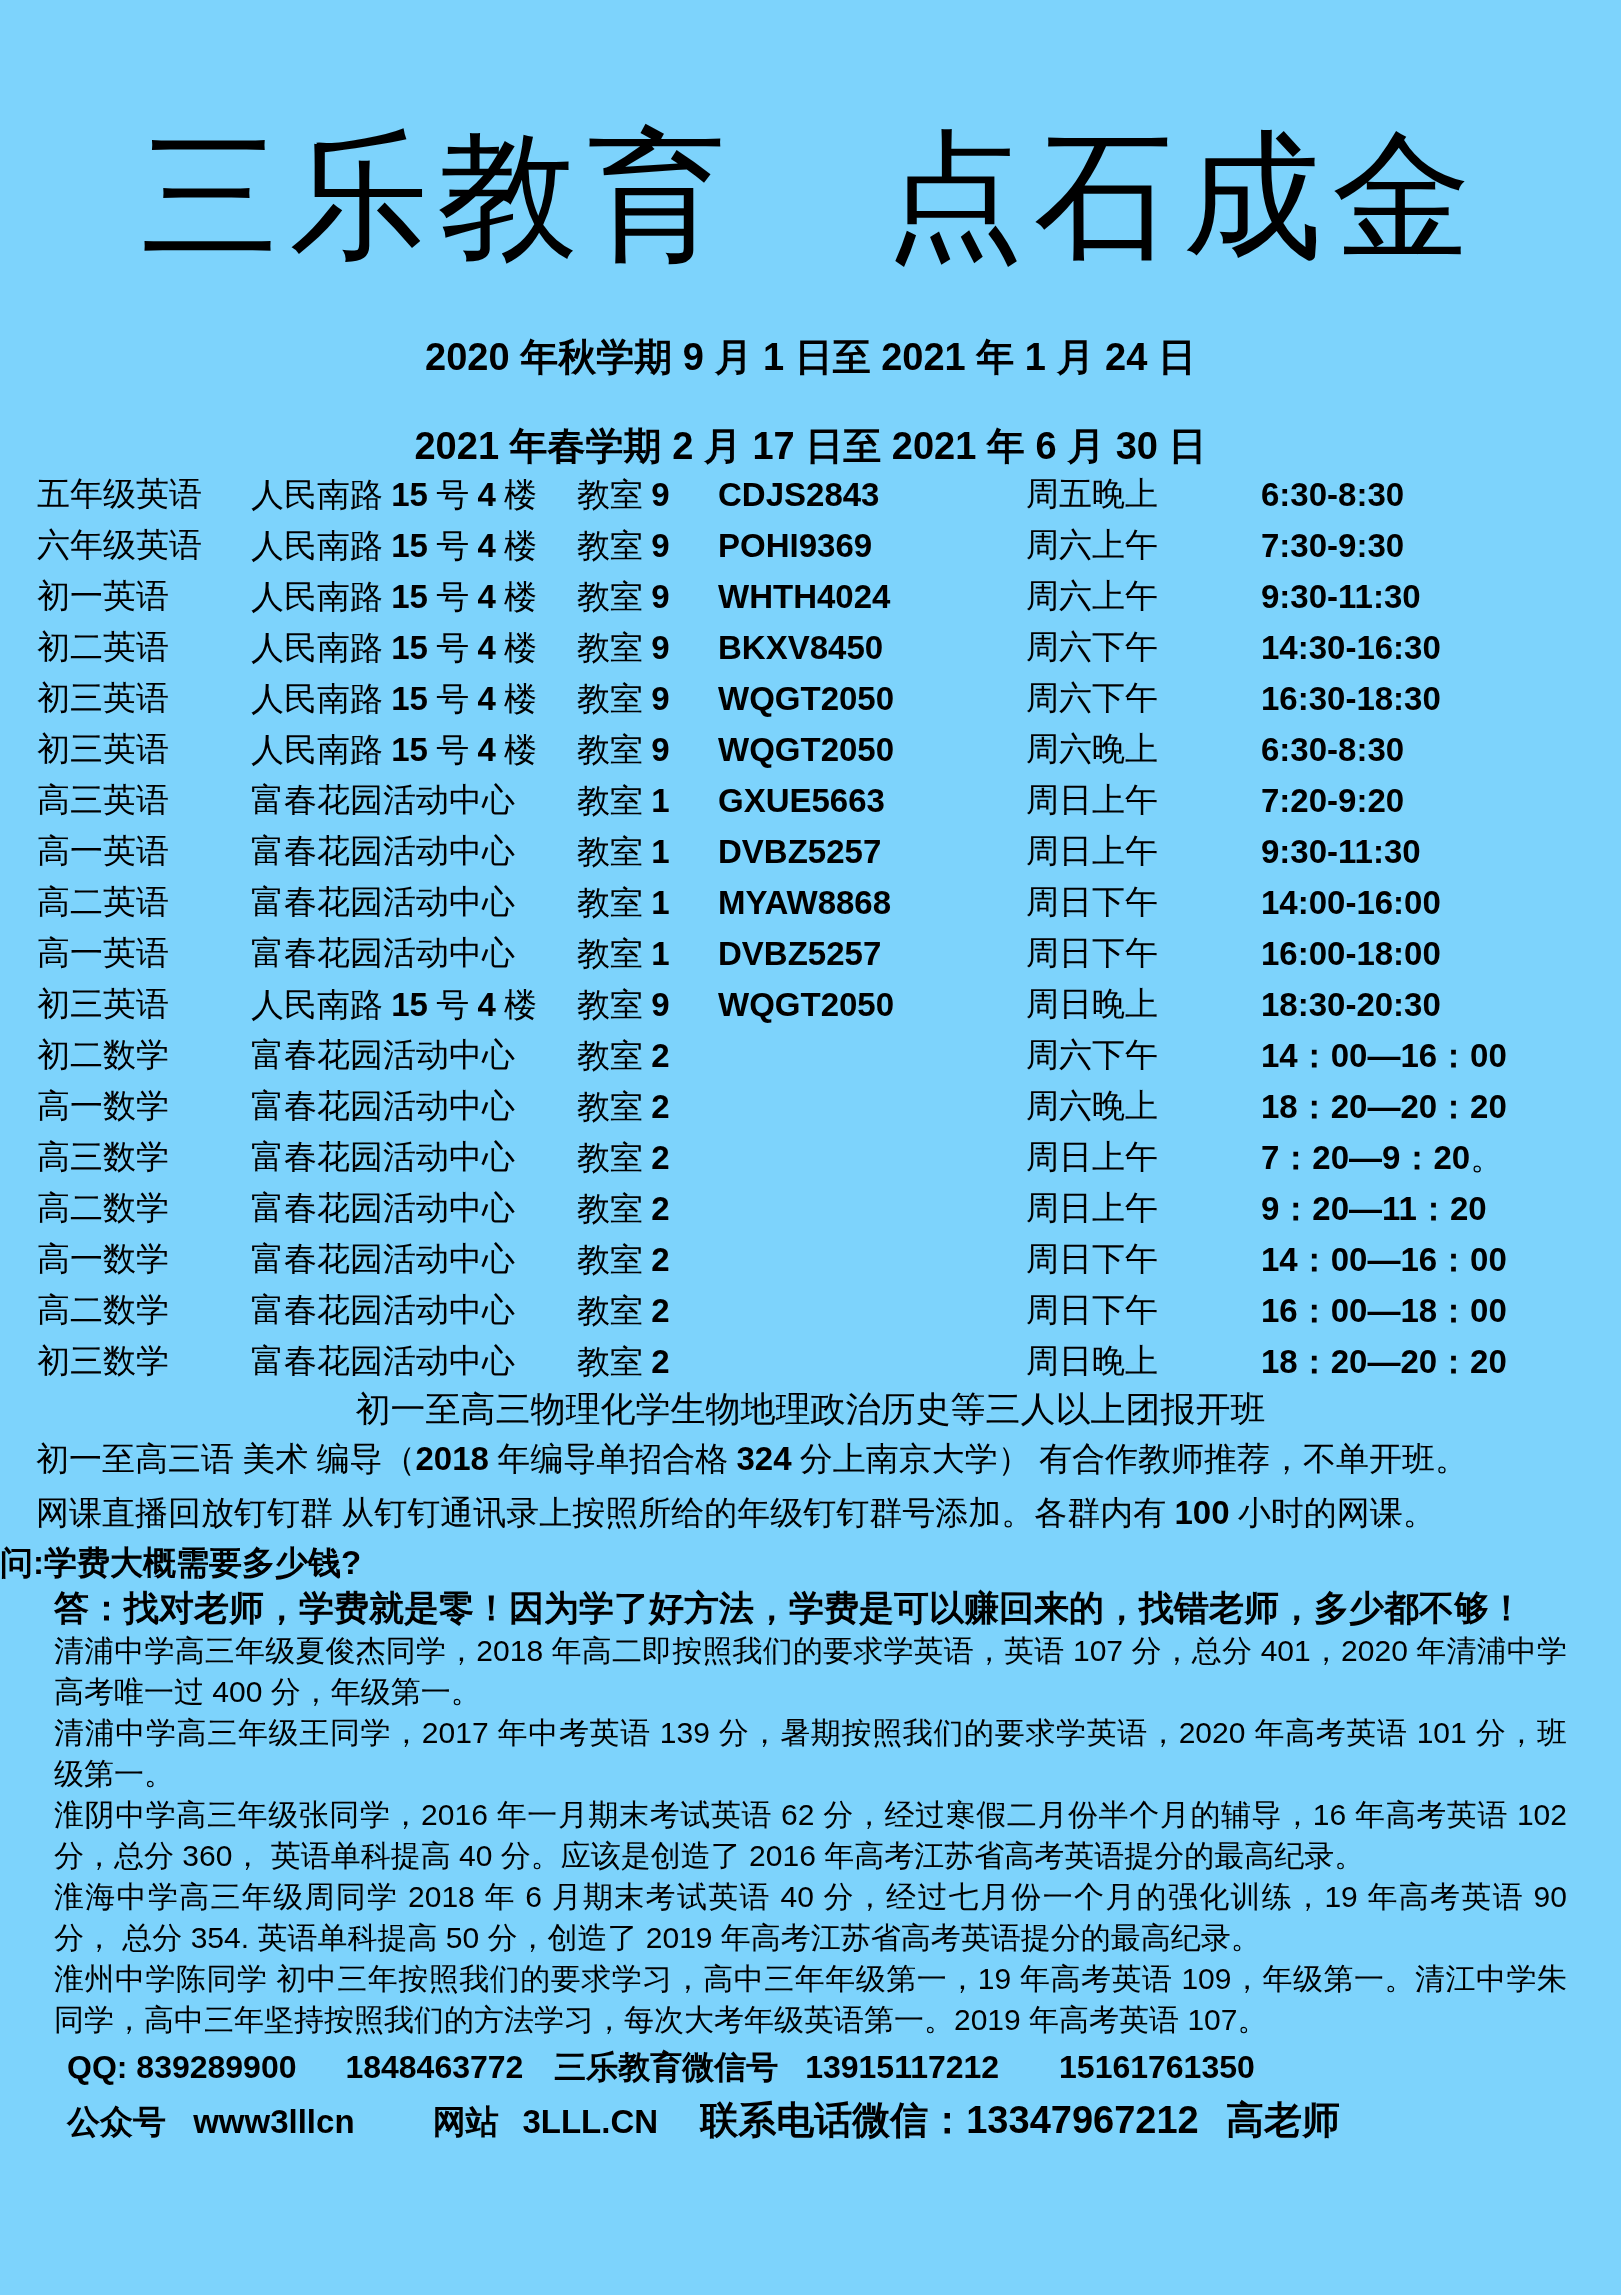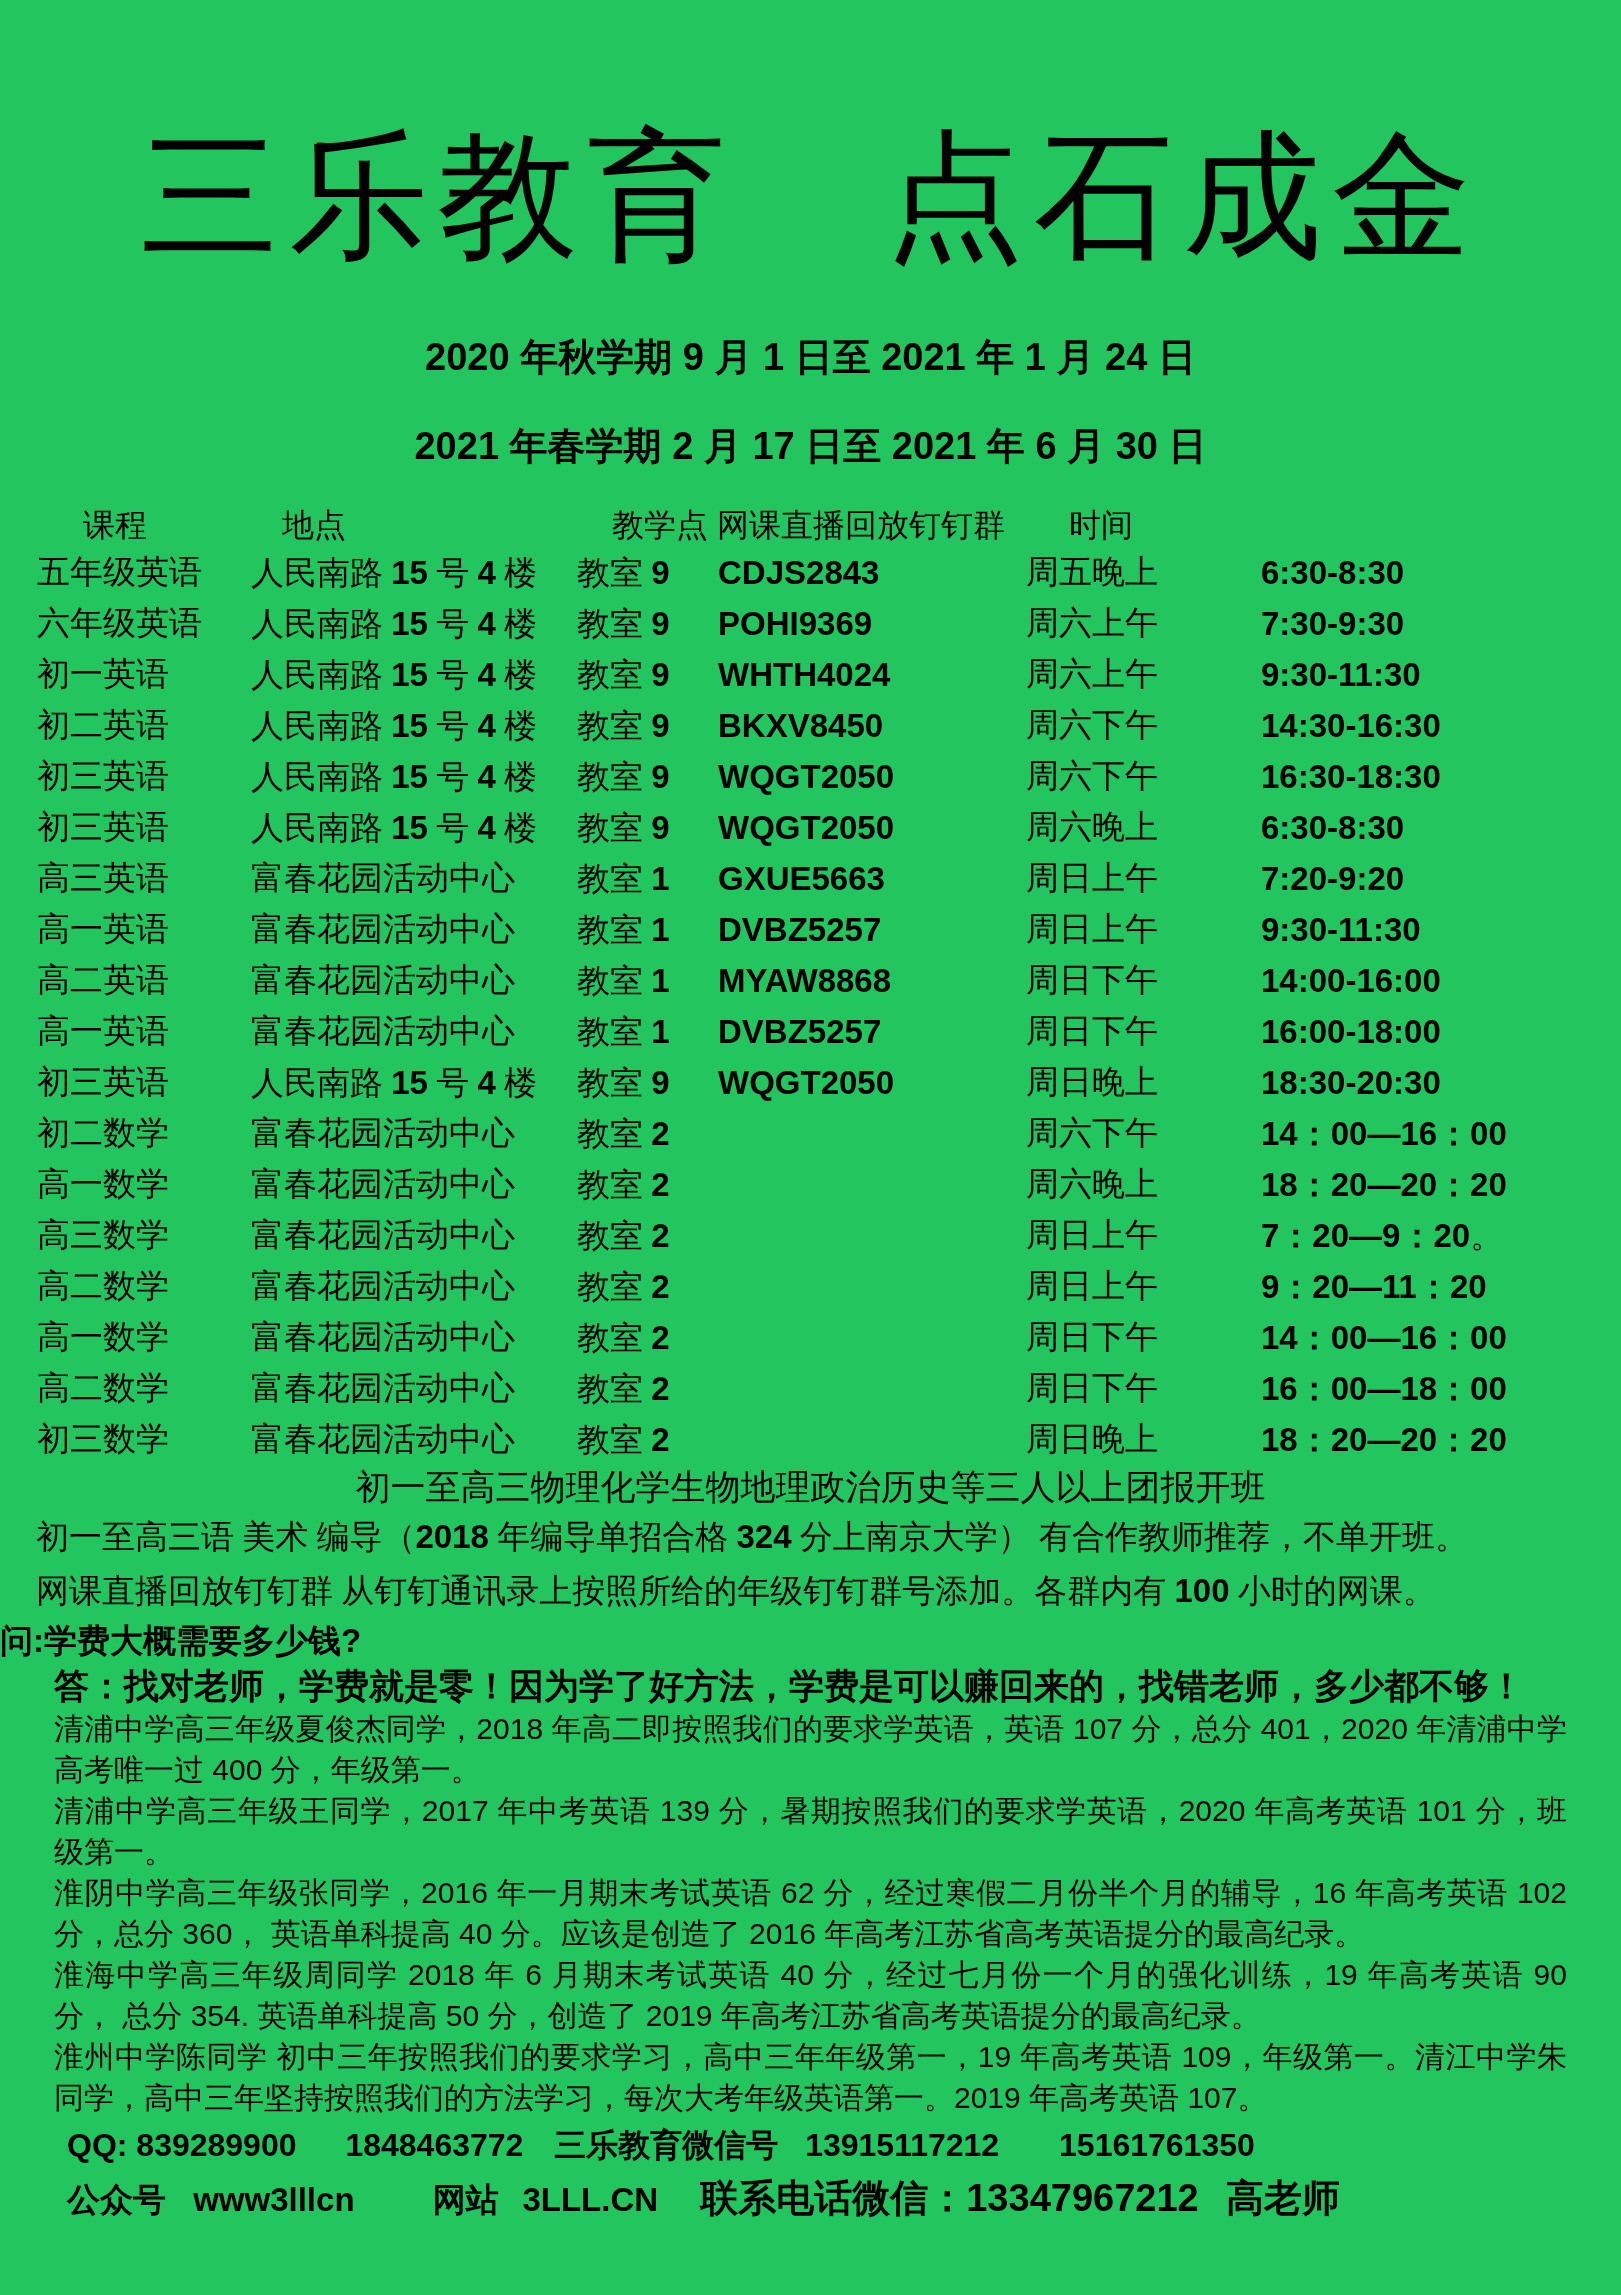--- a/index.html
+++ b/index.html
@@ -1,18 +1,18 @@
 <!DOCTYPE html>
 <html style="font-size:11.6px"><head>
 <meta charset="utf-8">
 <style>
   html, body { margin: 0; padding: 0; background: #e8e8e8; }
   .page {
     width: 1621px; height: 2295px;
-    background: #22c55e; color: #000000;
+    background: #7dd3fc; color: #000000;
     font-family: "Liberation Serif", "DejaVu Serif", serif;
     overflow: hidden; position: relative;
     margin: 0 auto;
   }
   .page b { font-family: "Liberation Sans", "DejaVu Sans", sans-serif; font-weight: 700; }
 
   .title {
     margin-top: 125px; height: 145px; line-height: 145px;
     font-size: 139px; letter-spacing: 10px; text-align: center;
     white-space: nowrap;
@@ -78,27 +78,20 @@
 </head>
 <body>
 
 <div class="page">
 
   <div class="title">三乐教育　点石成金</div>
 
   <div class="date d1">2020 年秋学期 9 月 1 日至 2021 年  1 月 24 日</div>
   <div class="date d2">2021 年春学期 2 月 17 日至 2021 年 6 月 30 日</div>
 
-  <div class="thead">
-    <span>课程</span>
-    <span>地点</span>
-    <span>教学点</span>
-    <span>网课直播回放钉钉群</span>
-    <span>时间</span>
-  </div>
 
   <div class="tbody" id="rows">
       <div class="trow">
       <span class="cell course">五年级英语</span>
       <span class="cell loc numbold">人民南路 <b>15</b> 号 <b>4</b> 楼</span>
       <span class="cell room numbold">教室 <b>9</b></span>
       <span class="cell code numbold"><b>CDJS2843</b></span>
       <span class="cell day">周五晚上</span>
       <span class="cell time numbold"><b>6:30-8:30</b></span>
     </div>

